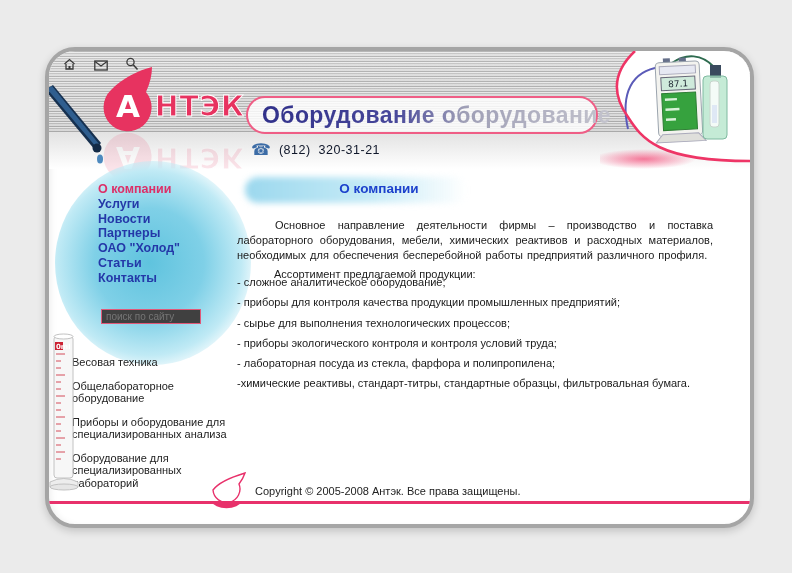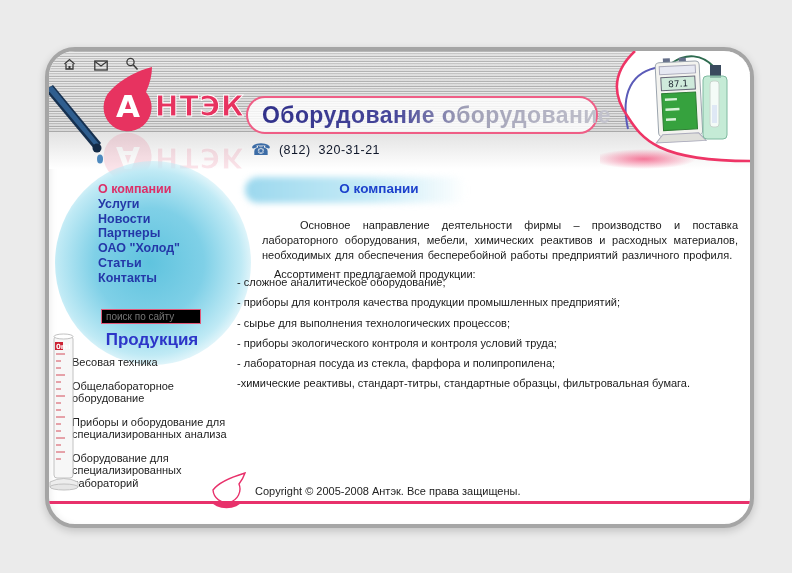--- a/index.html
+++ b/index.html
@@ -38,33 +38,33 @@
   
   .pipette{position:absolute;left:-4px;top:34px;}
   .cylinder{position:absolute;left:-4px;top:281px;}
   
   .blob{position:absolute;left:6px;top:110px;width:196px;height:204px;border-radius:50%;
     background:radial-gradient(ellipse at 48% 50%, #5fc3de 0%, #7fd0e7 38%, #c0eaf5 64%, rgba(255,255,255,0) 78%);}
   .menu{position:absolute;left:49px;top:131px;}
   .menu .mi{font-size:12.5px;font-weight:bold;color:#2438a8;line-height:14.8px;cursor:pointer;white-space:nowrap;}
   .menu .mi.active{color:#dc2f68;}
   .search-box{position:absolute;left:52px;top:258px;width:100px;height:15px;box-sizing:border-box;
-    border:1px solid #e05878;background:#000000;font-size:10px;color:#8a8a8a;padding:1px 4px;
+    border:1px solid #e05878;background:#404040;font-size:10px;color:#8a8a8a;padding:1px 4px;
     font-family:"Liberation Sans",sans-serif;outline:none;}
   .prod-title{position:absolute;left:23px;top:279px;width:160px;text-align:center;
     font-size:17px;font-weight:bold;color:#2d35c8;}
   .prod-list{position:absolute;left:23px;top:305px;width:158px;}
   .prod-list .pi{font-size:11px;color:#222;line-height:12.5px;margin-bottom:11px;cursor:pointer;}
   
   .sec-blob{position:absolute;left:196px;top:126px;width:222px;height:26px;border-radius:13px;
     background:linear-gradient(90deg,#9cd8ee 0%,#c4eaf6 55%,rgba(255,255,255,0) 100%);filter:blur(3px);}
   .sec-title{position:absolute;left:240px;top:130px;width:180px;text-align:center;
     font-size:13.5px;font-weight:bold;color:#1c41cc;}
   .intro{position:absolute;left:188px;top:156px;width:476px;font-size:11px;line-height:14.8px;
-    color:#1a1a1a;text-align:justify;text-indent:38px;word-spacing:1px;margin-left:25px;}
+    color:#1a1a1a;text-align:justify;text-indent:38px;word-spacing:1px;}
   .assort-label{position:absolute;left:188px;top:217px;padding-left:37px;font-size:11px;color:#1a1a1a;}
   .assort{position:absolute;left:188px;top:221px;width:480px;}
   .assort .ai{font-size:11px;color:#1a1a1a;line-height:20.3px;height:20.3px;white-space:nowrap;}
   
   .foot-line{position:absolute;left:0;right:0;top:450px;height:3px;background:#e8316b;}
   .foot-drop{position:absolute;left:156px;top:421px;}
   .copyright{position:absolute;left:206px;top:434px;font-size:11px;color:#222;}
   svg text{font-family:"DejaVu Sans",sans-serif;}
 </style>
 </head>
@@ -168,21 +168,20 @@
       <div class="mi">Услуги</div>
       <div class="mi">Новости</div>
       <div class="mi">Партнеры</div>
       <div class="mi">ОАО "Холод"</div>
       <div class="mi">Статьи</div>
       <div class="mi">Контакты</div>
     </nav>
 
     <input class="search-box" type="text" placeholder="поиск по сайту" style="">
 
-    <div class="prod-title">Продукция</div>
     <div class="prod-list">
       <div class="pi">Весовая техника</div>
       <div class="pi">Общелабораторное оборудование</div>
       <div class="pi">Приборы и оборудование для специализированных анализа</div>
       <div class="pi">Оборудование для специализированных лабораторий</div>
     </div>
 
     <svg class="cylinder" width="40" height="160" viewBox="0 0 40 160">
       <rect x="9" y="4" width="19" height="142" rx="3" fill="#f4f4f4" fill-opacity="0.7" stroke="#c2c2c2"></rect>
       <ellipse cx="18.5" cy="4.5" rx="9.5" ry="2.5" fill="#ffffff" stroke="#c2c2c2"></ellipse>

